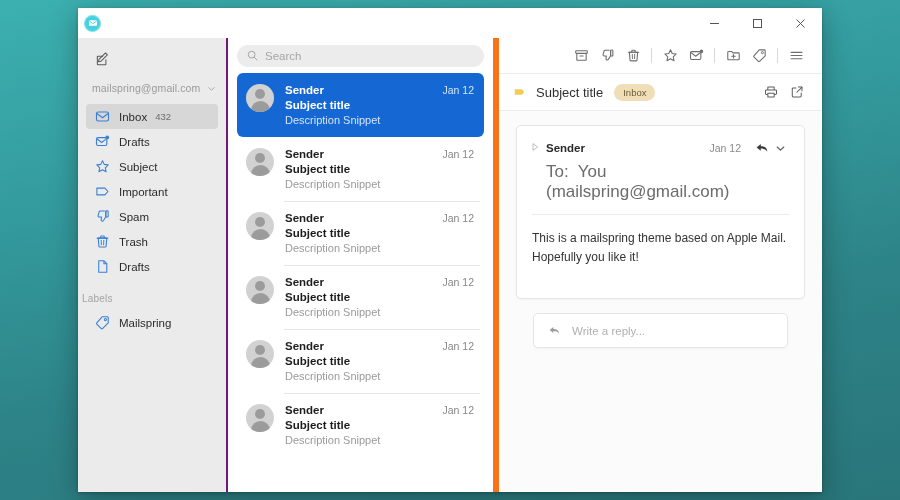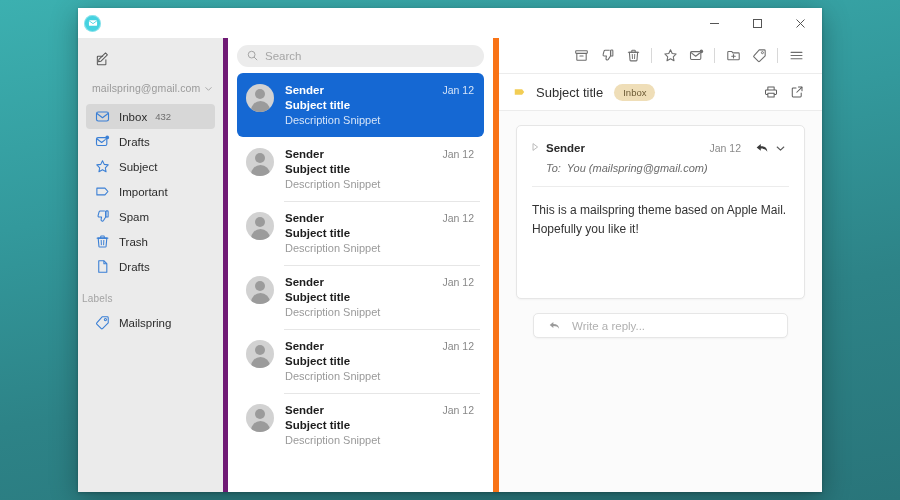--- a/index.html
+++ b/index.html
@@ -58,21 +58,21 @@
   .win-btn svg { display:block; }
 
   
   .body-row { flex: 1; display: flex; min-height: 0; }
 
   
   .sidebar {
     width: 150px;
     flex: 0 0 150px;
     background: #ebebeb;
-    border-right: 5px solid #701a75;
+    border-right: 2px solid #701a75;
     display: flex;
     flex-direction: column;
     padding-top: 4px;
     overflow: hidden;
   }
   .compose-row {
     height: 34px;
     display: flex;
     align-items: center;
     padding-left: 14px;
@@ -345,40 +345,39 @@
     color: #2a2a2a;
     flex: 1;
   }
   .card-date {
     font-size: 10.5px;
     color: #8a8a8a;
     margin-right: 12px;
   }
   .card-act { display:flex; align-items:center; justify-content:center; width:18px; height:18px; cursor: default; }
   .card-to {
-    font-size: 11px;
+    font-size: 17px;
     color: #6c6c6c;
     margin-top: 5px;
-    font-style: italic;
   }
   .card-to b { font-weight: normal; color: #6c6c6c; }
   .card-divider {
     height: 1px;
     background: #ececec;
     margin: 12px 0 14px 0;
   }
   .card-body {
     font-size: 12px;
     color: #333;
     line-height: 1.62;
   }
 
   .reply-bar {
     margin: 14px 17px 0 17px;
-    height: 25px;
+    height: 35px;
     background: #ffffff;
     border: 1px solid #e6e6e6;
     border-radius: 5px;
     box-shadow: 0 1px 2px rgba(0,0,0,0.04);
     display: flex;
     align-items: center;
     padding: 0 14px;
     cursor: text;
   }
   .reply-ico { flex: 0 0 auto; display:flex; margin-right: 11px; }

